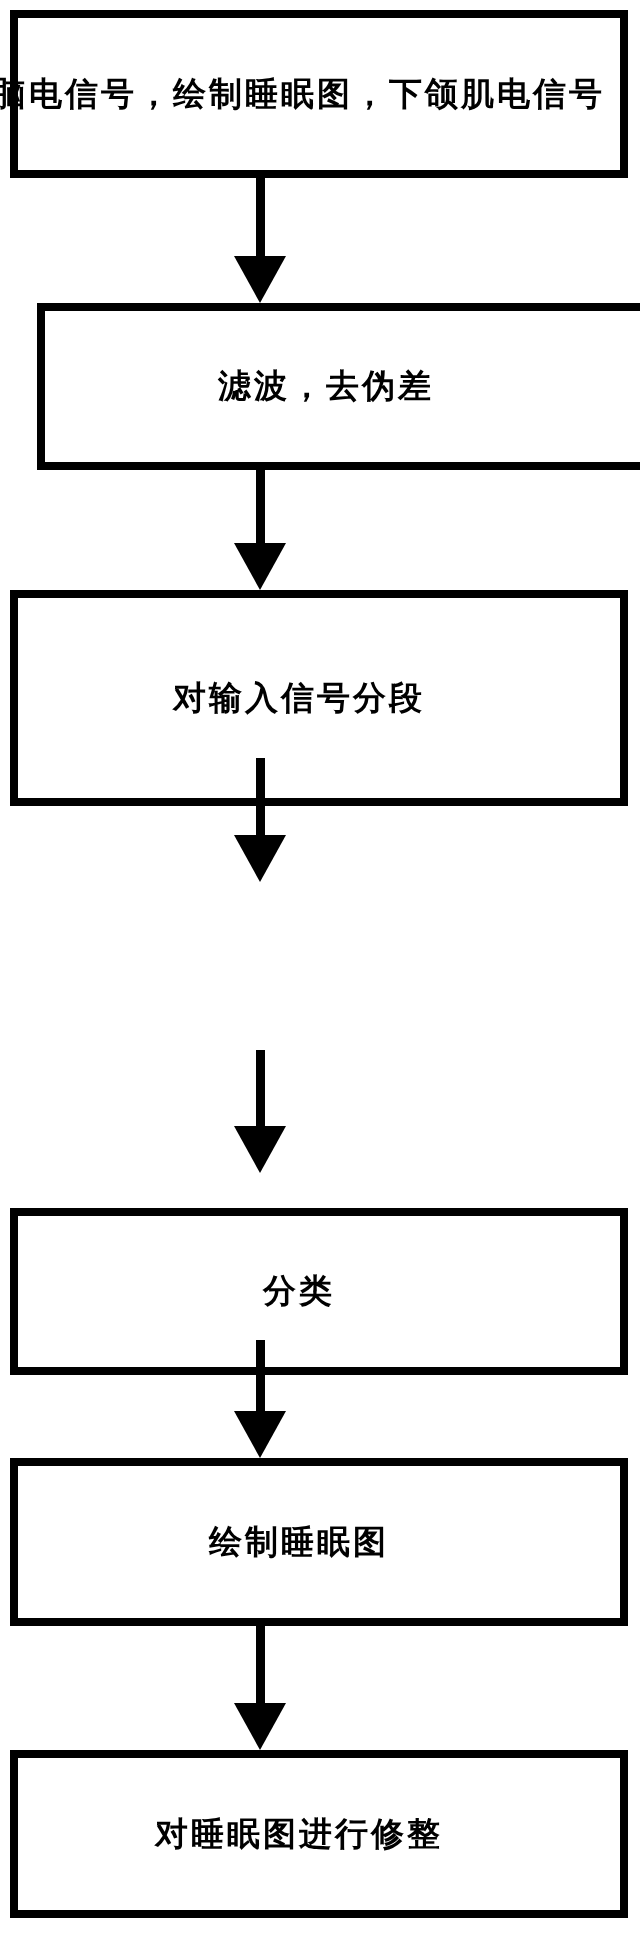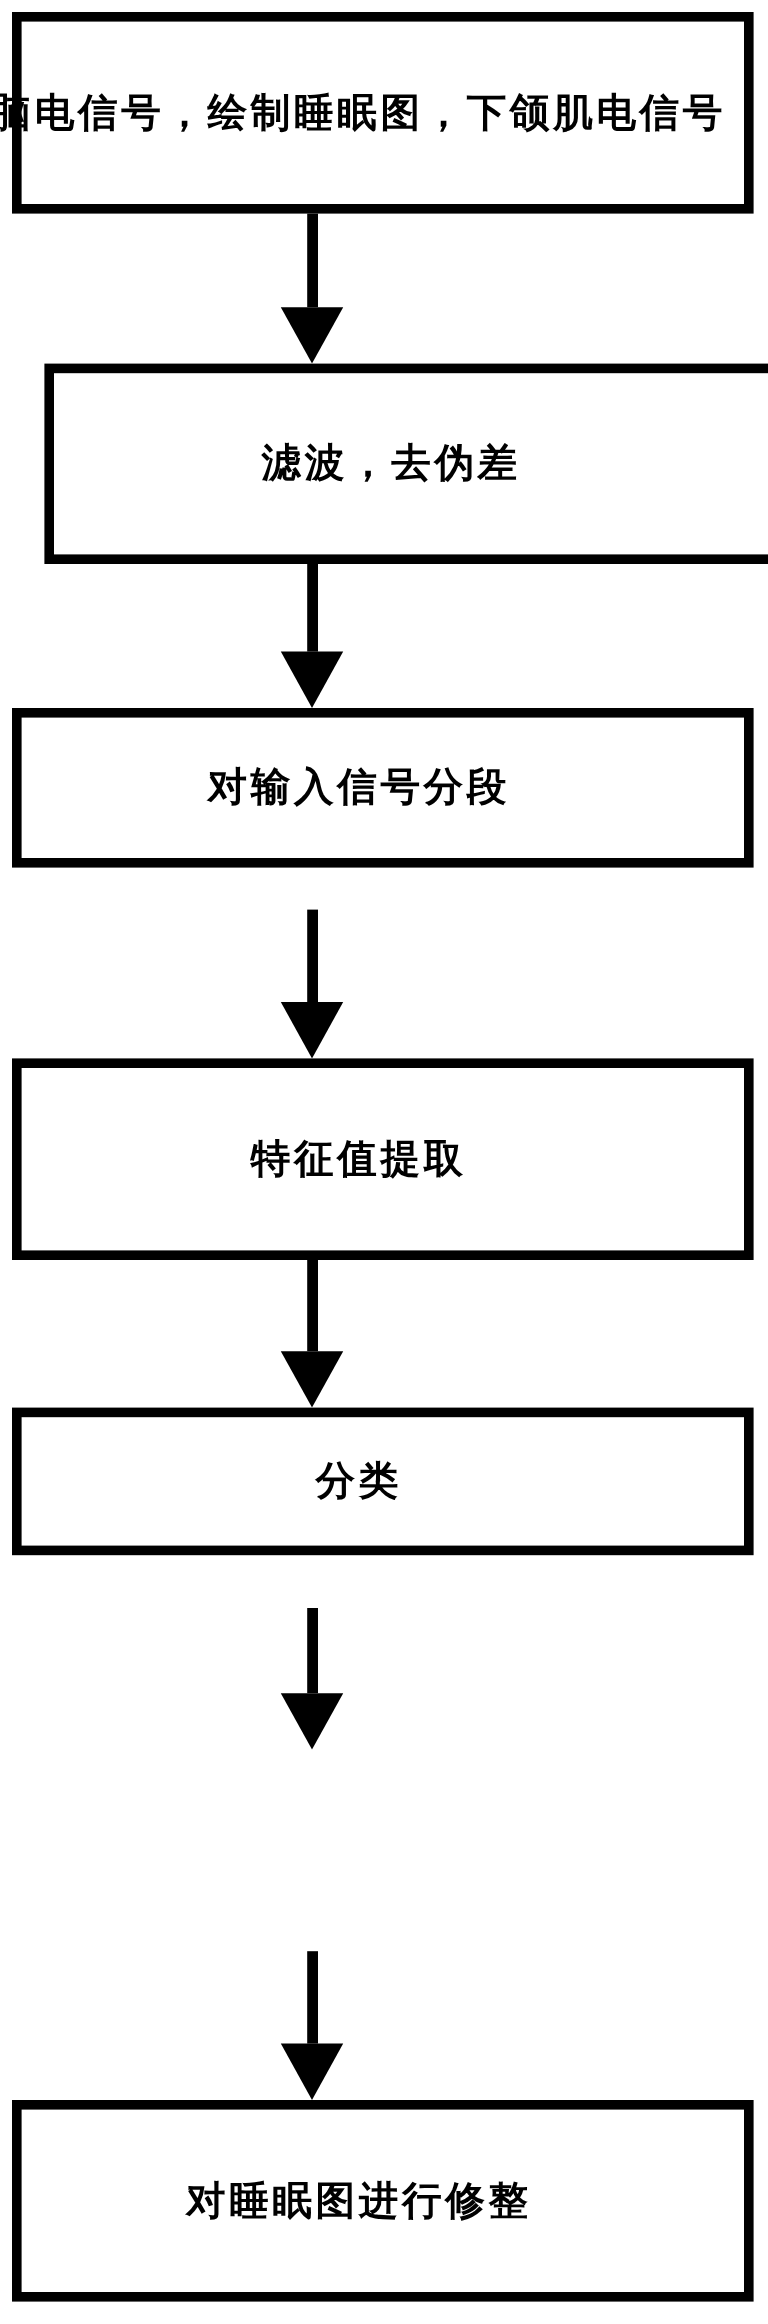--- a/index.html
+++ b/index.html
@@ -30,23 +30,23 @@
     font-size: 33px;
     font-weight: bold;
     letter-spacing: 3px;
     color: #000000;
     text-align: center;
     white-space: nowrap;
     transform: translateX(-20px);
   }
   #b1 { top: 10px;   height: 168px; }
   #b2 { top: 303px;  height: 167px; margin-left: 27px; }
-  #b3 { top: 590px;  height: 133px; }
+  #b3 { top: 590px;  height: 216px; }
   #b4 { top: 882px;  height: 168px; }
-  #b5 { top: 1173px; height: 123px; }
+  #b5 { top: 1208px; height: 167px; }
   #b6 { top: 1458px; height: 168px; }
   #b7 { top: 1750px; height: 168px; justify-content: center; }
 
   .arrow {
     position: absolute;
     left: 0;
     width: 640px;
   }
   .arrow .stem {
     position: absolute;
@@ -96,38 +96,38 @@
 
   <div class="box" id="b3">
     <span class="label">对输入信号分段</span>
   </div>
 
   <div class="arrow" id="a3">
     <div class="stem"></div>
     <div class="head"></div>
   </div>
 
-  <div class="box" id="b4">
-    <span class="label">特征值提取</span>
-  </div>
 
   <div class="arrow" id="a4">
     <div class="stem"></div>
     <div class="head"></div>
   </div>
 
   <div class="box" id="b5">
     <span class="label">分类</span>
   </div>
 
   <div class="arrow" id="a5">
     <div class="stem"></div>
     <div class="head"></div>
   </div>
 
+  <div class="box" id="b6">
+    <span class="label">绘制睡眠图</span>
+  </div>
 
   <div class="arrow" id="a6">
     <div class="stem"></div>
     <div class="head"></div>
   </div>
 
   <div class="box" id="b7">
     <span class="label">对睡眠图进行修整</span>
   </div>
 

